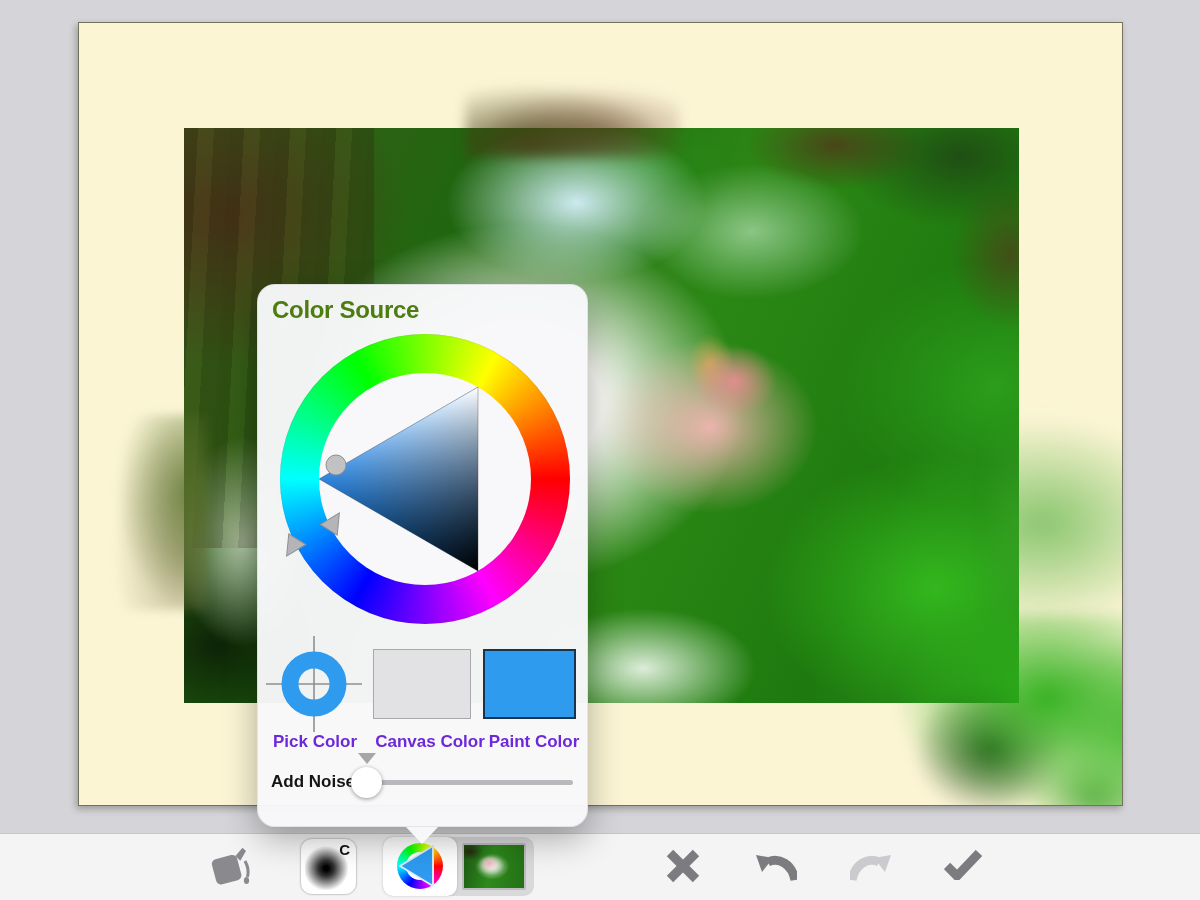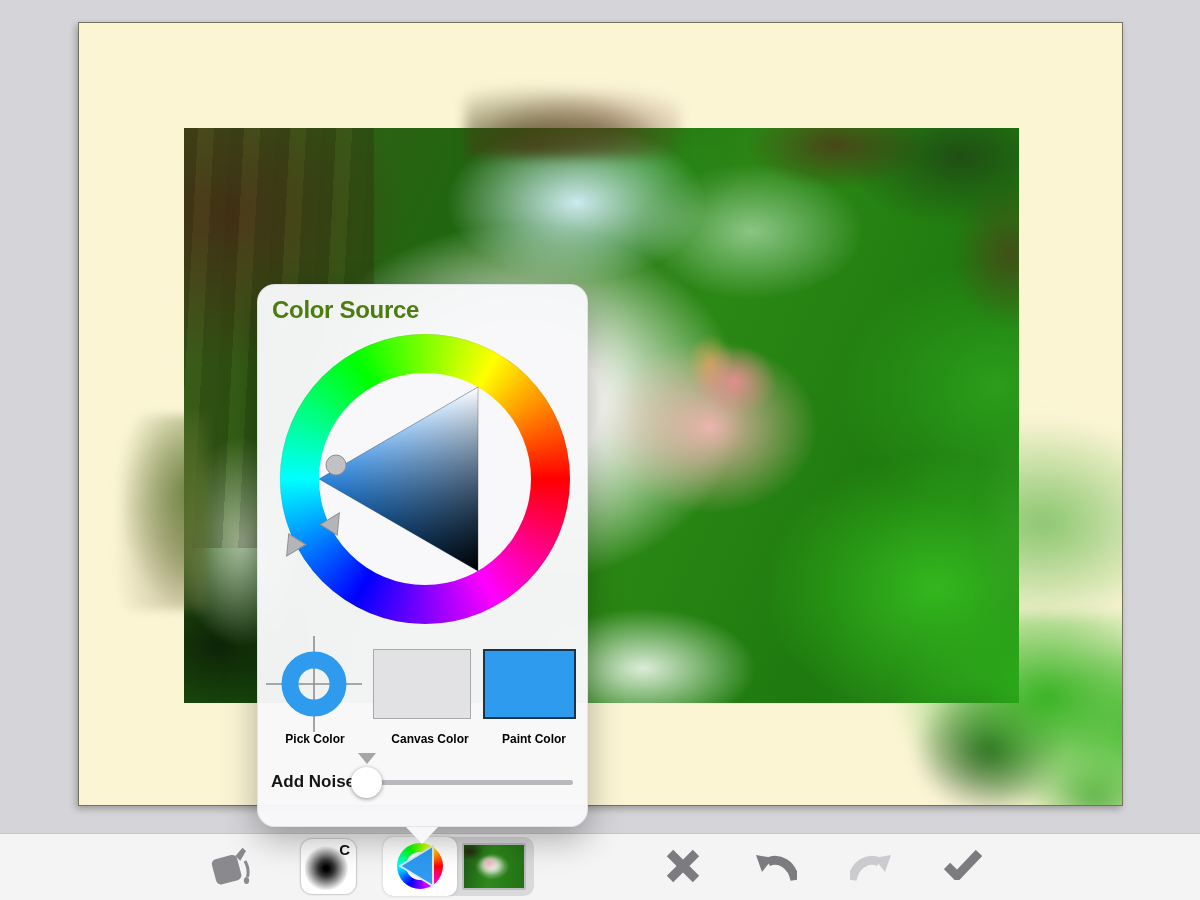--- a/index.html
+++ b/index.html
@@ -90,21 +90,21 @@
     content:""; position:absolute; inset:39px; border-radius:50%; background:rgba(248,248,250,1);
   }
   .wheel-svg { position:absolute; left:22px; top:49px; width:290px; height:290px; }
 
   .swatch { position:absolute; top:364px; height:70px; }
   .swatch-canvas { left:115px; width:98px; background:#e2e2e4; border:1px solid #a9a9ab; }
   .swatch-paint  { left:225px; width:93px; background:#2f9bef; border:2px solid #16354e; }
   .pick-svg { position:absolute; left:6px; top:349px; width:100px; height:100px; }
   .swatch-label {
     position:absolute; top:447px; transform:translateX(-50%);
-    font-size:12px; font-weight:bold; color:#000000; white-space:nowrap;
+    font-size:17px; font-weight:bold; color:#6d28d9; white-space:nowrap;
   }
   .lbl-pick { left:57px; } .lbl-canvas { left:172px; } .lbl-paint { left:276px; }
 
   .noise-label { position:absolute; left:13px; top:487px; font-size:17px; font-weight:bold; color:#151515; }
   .noise-track { position:absolute; left:93px; top:495px; width:222px; height:5px; border-radius:3px; background:#b9b9bd; }
   .noise-thumb {
     position:absolute; left:93px; top:482px; width:31px; height:31px; border-radius:50%;
     background:#fff; box-shadow:0 1px 4px rgba(0,0,0,.4);
   }
   .noise-pointer {

